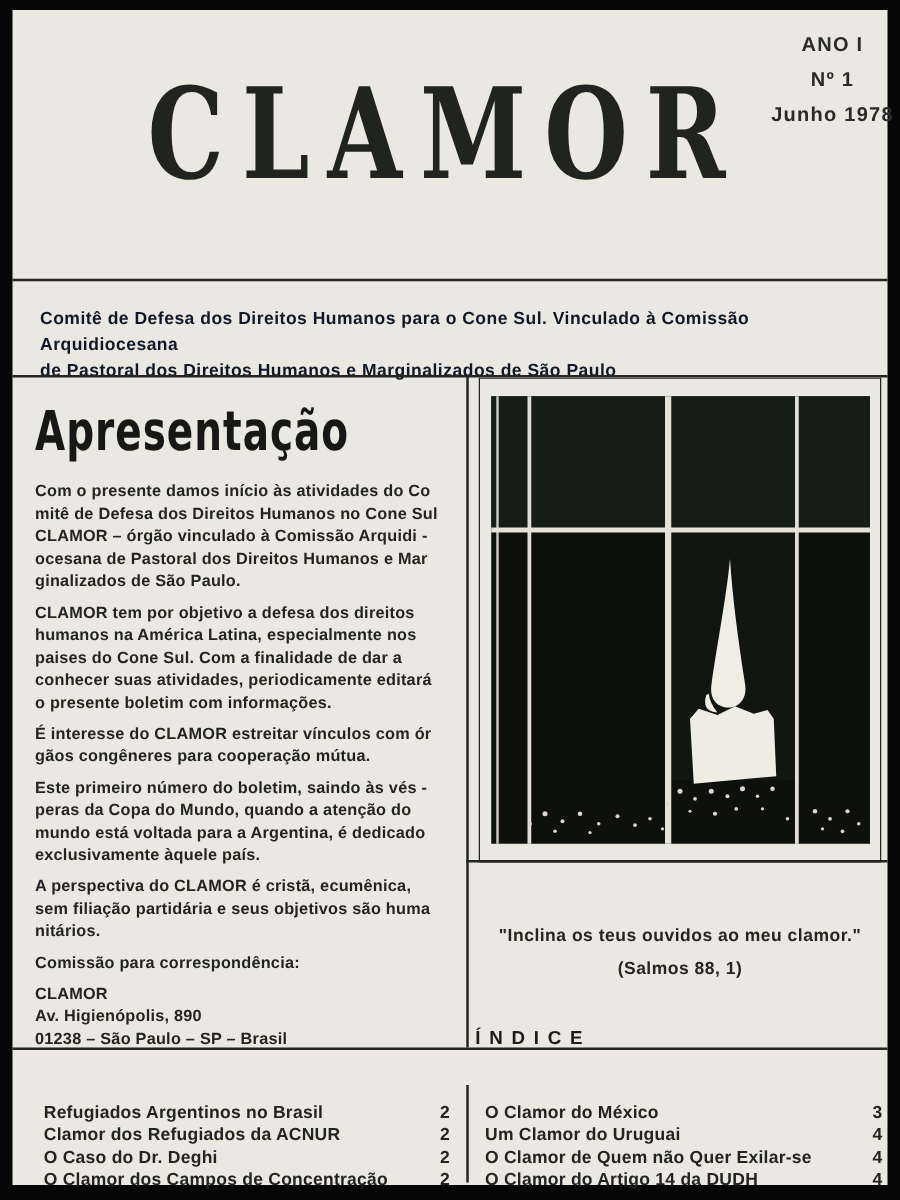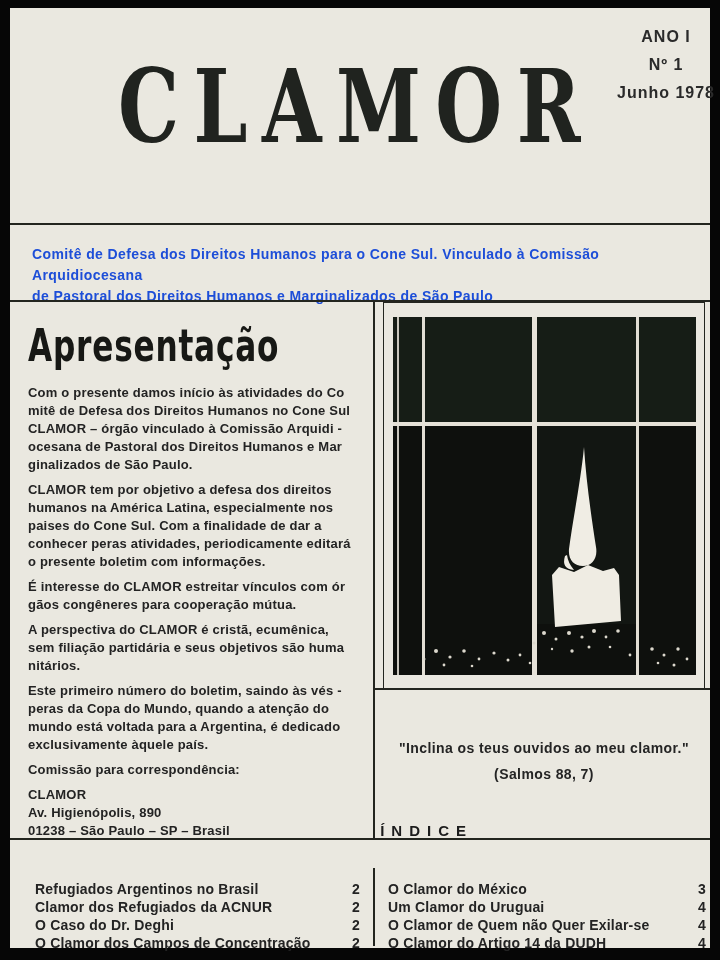--- a/index.html
+++ b/index.html
@@ -31,21 +31,21 @@
   .hrule.r2{top:292px;}
   .hrule.r3{top:830px;}
   .vrule{position:absolute;width:2px;background:#23251f;}
   .vrule.main{left:363px;top:292px;height:538px;}
   .vrule.index{left:363px;top:860px;height:78px;}
   .caption-rule{position:absolute;left:363px;top:680px;width:337px;height:2px;background:#23251f;}
   
   .subtitle{
     position:absolute;left:22px;top:236px;width:670px;
     font-size:14px;line-height:21px;letter-spacing:0.4px;
-    white-space:pre-line;color:#1d4ed8;font-weight:700;
+    white-space:pre-line;color:#0f172a;font-weight:700;
   }
   
   .left-col{position:absolute;left:18px;top:312px;width:346px;}
   .apres-heading{
     font-size:40px;font-weight:800;letter-spacing:1px;color:#171815;
     font-family:"DejaVu Sans","Liberation Sans",sans-serif;
     transform:scale(0.78,1.1);transform-origin:left top;
     margin:0 0 18px 0;white-space:nowrap;
   }
   .left-col p{
@@ -98,31 +98,31 @@
   <div class="left-col">
     <h1 class="apres-heading">Apresentação</h1>
     <p>Com o presente damos início às atividades do  Co
 mitê de Defesa dos Direitos Humanos no Cone Sul
 CLAMOR – órgão vinculado à Comissão Arquidi -
 ocesana de Pastoral dos Direitos Humanos e  Mar
 ginalizados de São Paulo.</p>
     <p>CLAMOR tem por objetivo a defesa dos direitos
 humanos na América Latina, especialmente nos
 paises do Cone Sul.  Com a finalidade de dar   a
-conhecer peras atividades, periodicamente editará
+conhecer suas atividades, periodicamente editará
 o presente boletim com informações.</p>
     <p>É interesse do CLAMOR estreitar vínculos com ór
 gãos congêneres para cooperação mútua.</p>
-    <p>A perspectiva do CLAMOR é cristã, ecumênica,
-sem filiação partidária e seus objetivos são huma
-nitários.</p>
     <p>Este primeiro número do boletim, saindo às  vés -
 peras da Copa do Mundo, quando a atenção   do
 mundo está voltada para a Argentina, é dedicado
 exclusivamente àquele país.</p>
+    <p>A perspectiva do CLAMOR é cristã, ecumênica,
+sem filiação partidária e seus objetivos são huma
+nitários.</p>
     <p class="address-label">Comissão para correspondência:</p>
     <p>CLAMOR
 Av. Higienópolis, 890
 01238 – São Paulo – SP  – Brasil</p>
   </div>
 
   <div class="photo-box">
     <svg width="320" height="386" viewBox="0 0 320 386">
 
       <rect x="9" y="14" width="303" height="358" fill="#0e100d"></rect>
@@ -172,21 +172,21 @@
           <circle cx="146" cy="360" r="1.3"></circle>
           <circle cx="246" cy="352" r="1.4"></circle>
       </g>
     </svg>
   </div>
 
   <div class="caption-rule"></div>
 
   <div class="photo-caption">
     <div>"Inclina os teus ouvidos ao meu clamor."</div>
-    <div class="src">(Salmos 88, 7)</div>
+    <div class="src">(Salmos 88, 1)</div>
   </div>
 
   <div class="hrule r3"></div>
 
   <div class="indice-heading">ÍNDICE</div>
   <div class="vrule index"></div>
 
   <div class="index-col left">
     <div class="index-row">
       <span>Refugiados Argentinos no Brasil</span>

